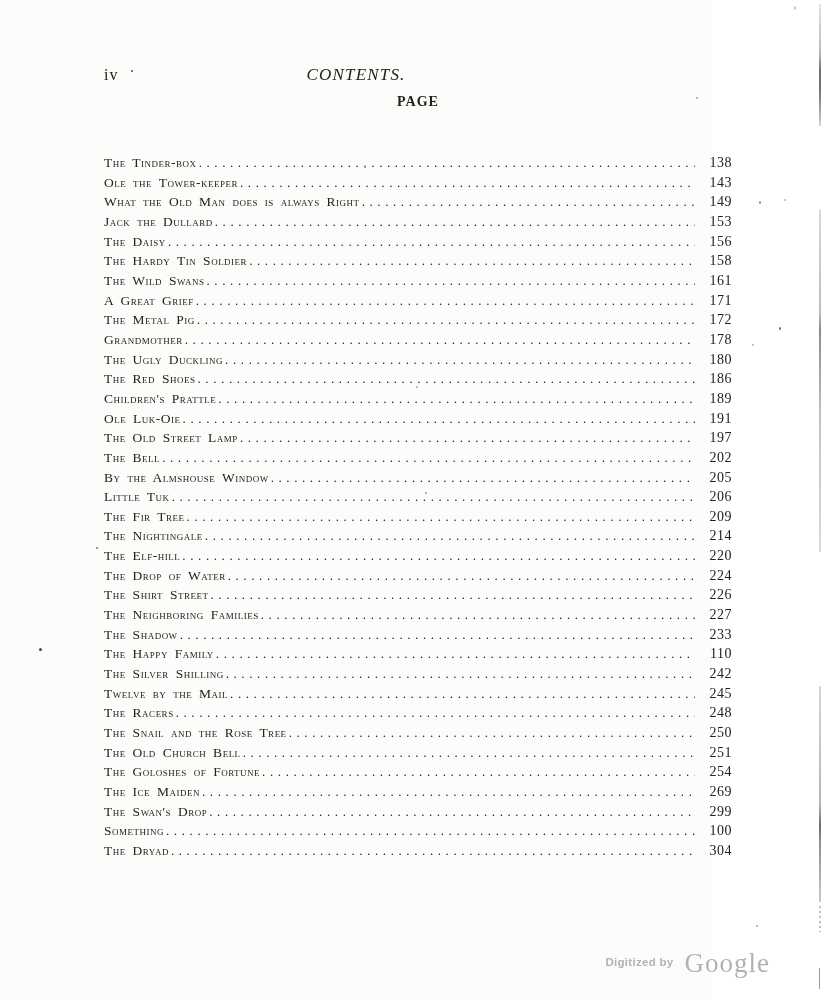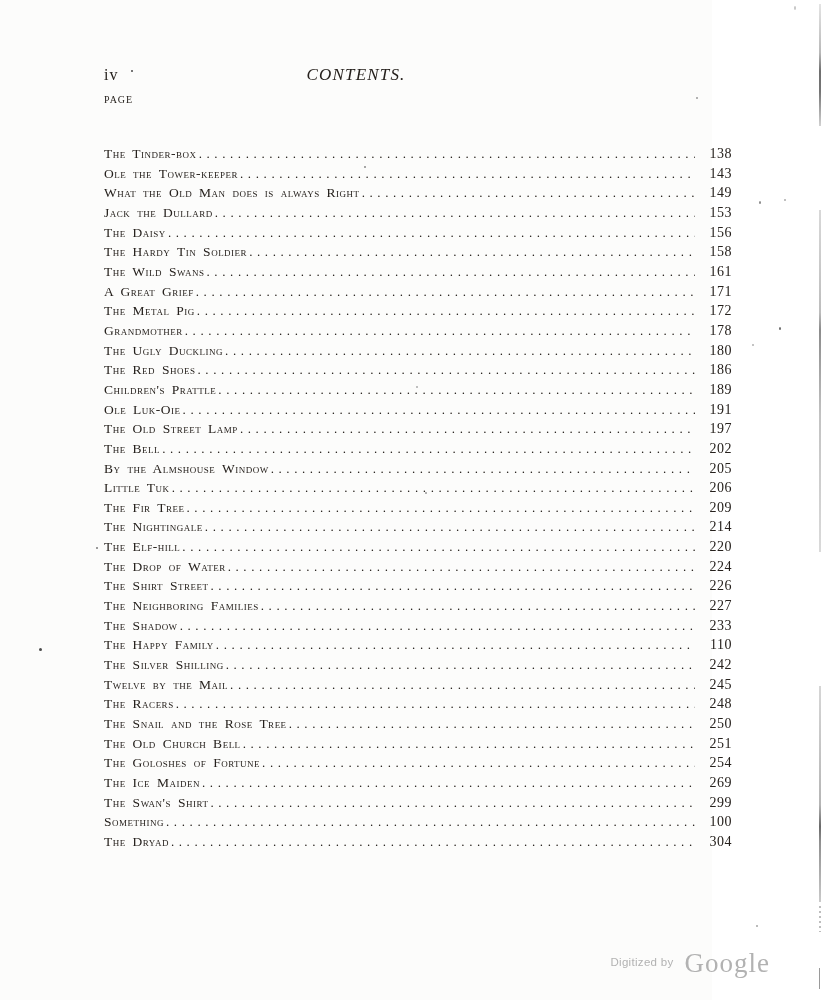--- a/index.html
+++ b/index.html
@@ -27,28 +27,28 @@
   }
   .page-title{
     position:absolute;left:0;right:0;top:65px;
     text-align:center;
     font-style:italic;
     font-size:17px;
     letter-spacing:1.2px;
   }
   .col-header{
     position:absolute;left:104px;top:94px;width:628px;
-    text-align:left;
-    font-size:10px;
-    font-weight:normal;
+    text-align:center;
+    font-size:14px;
+    font-weight:bold;
     letter-spacing:1px;
   }
   
   .toc{
-    position:absolute;left:104px;top:107px;width:628px;
+    position:absolute;left:104px;top:116px;width:628px;
   }
   .row{
     display:flex;
     align-items:baseline;
     height:19.66px;
     white-space:nowrap;
   }
   .row .t{
     flex:0 0 auto;
     font-size:13.5px;
@@ -84,20 +84,21 @@
     position:absolute;left:0;top:948px;width:770px;
     text-align:right;
     color:var(--watermark);
     white-space:nowrap;
   }
   .wm-prefix{
     font-family:"Liberation Sans", sans-serif;
     font-size:11.5px;
     letter-spacing:0.3px;
     vertical-align:6px;
+    font-weight:bold;
   }
   .wm-logo{
     font-family:Liberation Serif, serif;
     font-size:27px;
     letter-spacing:1px;
     margin-left:7px;
   }
 </style>
 </head>
 <body>
@@ -268,21 +269,21 @@
       <span class="t">The Goloshes of Fortune</span>
       <span class="l">......................................................................................................................................................</span>
       <span class="p">254</span>
     </div>
       <div class="row">
       <span class="t">The Ice Maiden</span>
       <span class="l">......................................................................................................................................................</span>
       <span class="p">269</span>
     </div>
       <div class="row">
-      <span class="t">The Swan's Shirt</span>
+      <span class="t">The Swan's Drop</span>
       <span class="l">......................................................................................................................................................</span>
       <span class="p">299</span>
     </div>
       <div class="row">
       <span class="t">Something</span>
       <span class="l">......................................................................................................................................................</span>
       <span class="p">100</span>
     </div>
       <div class="row">
       <span class="t">The Dryad</span>

